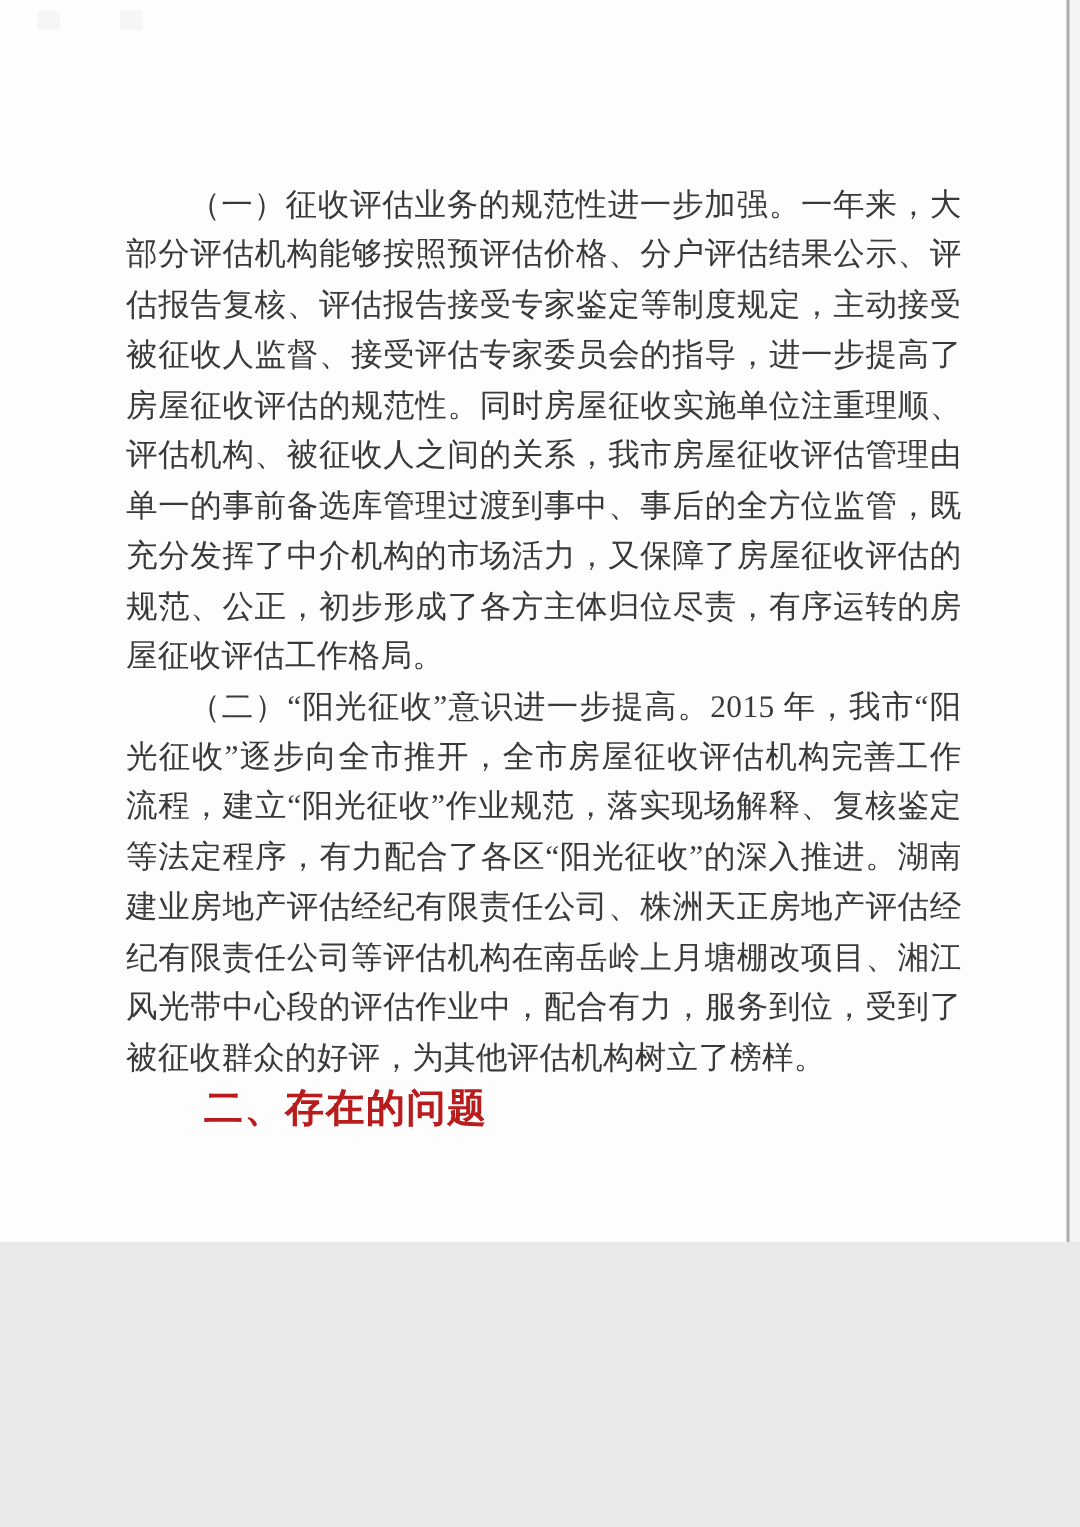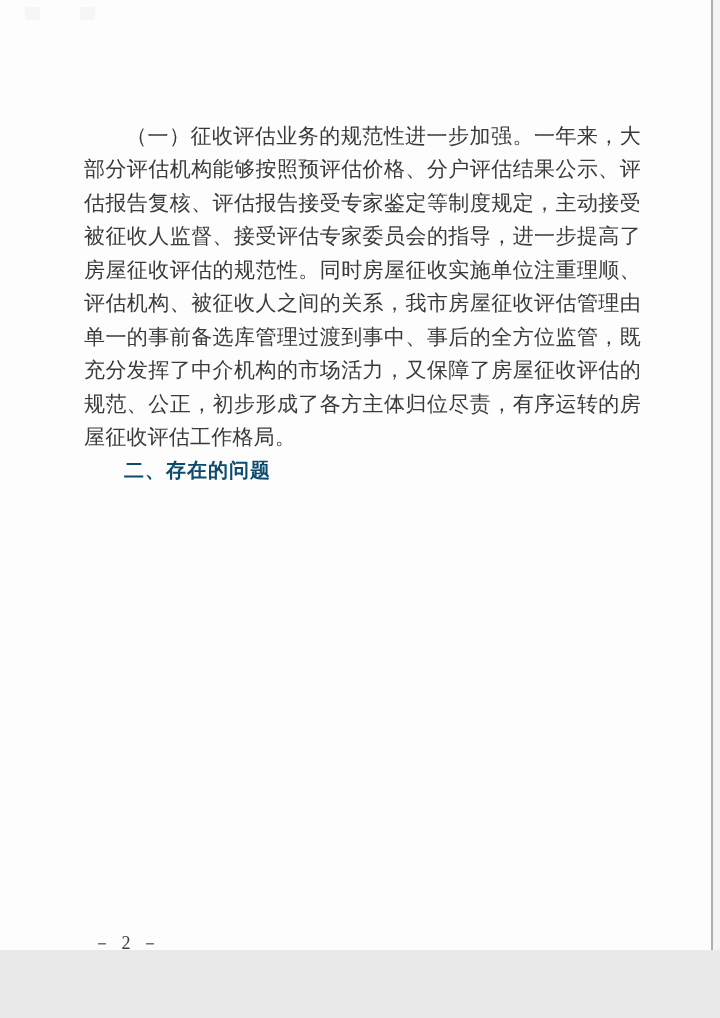--- a/index.html
+++ b/index.html
@@ -3,21 +3,21 @@
 <meta charset="utf-8">
 <style>
   html, body {
     margin: 0;
     padding: 0;
     background: #e9e9e9;
   }
   .scan-page {
     position: relative;
     width: 720px;
-    height: 950px;
+    height: 828px;
     margin: 0;
     background: #fdfdfd;
     overflow: hidden;
     font-family: "Liberation Serif", "DejaVu Serif", serif;
     color: #3a3a3a;
   }
   
   .blemish {
     position: absolute;
     background: #f6f6f6;
@@ -59,25 +59,25 @@
   .para {
     margin: 0;
     text-indent: 2em;
   }
   .para .lead {
     color: #3a3a3a; 
   }
   .heading {
     margin: 0;
     text-indent: 2em;
-    font-family: Liberation Mono, monospace;
+    font-family: Liberation Serif, serif;
     font-weight: 700;
-    font-size: 20px;
+    font-size: 26px;
     line-height: 33.45px;
-    color: #0c4a6e;
+    color: #b91c1c;
     letter-spacing: 1px;
   }
   .page-number {
     position: absolute;
     left: 93px;
     top: 932px;
     font-size: 18px;
     line-height: 22px;
     color: #3f3f3f;
     letter-spacing: 3px;
@@ -92,20 +92,21 @@
   <div class="blemish blemish-a"></div>
   <div class="blemish blemish-b"></div>
   <div class="blemish blemish-c"></div>
   <div class="edge-light"></div>
   <div class="edge-line"></div>
 
   <main class="text-block">
 
     <p class="para"><span class="lead">（一）征收评估业务的规范性进一步加强。</span><span>一年来，大部分评估机构能够按照预评估价格、分户评估结果公示、评估报告复核、评估报告接受专家鉴定等制度规定，主动接受被征收人监督、接受评估专家委员会的指导，进一步提高了房屋征收评估的规范性。同时房屋征收实施单位注重理顺、评估机构、被征收人之间的关系，我市房屋征收评估管理由单一的事前备选库管理过渡到事中、事后的全方位监管，既充分发挥了中介机构的市场活力，又保障了房屋征收评估的规范、公正，初步形成了各方主体归位尽责，有序运转的房屋征收评估工作格局。</span></p>
 
+    <p class="para"><span class="lead">（二）“阳光征收”意识进一步提高。</span><span>2015 年，我市“阳光征收”逐步向全市推开，全市房屋征收评估机构完善工作流程，建立“阳光征收”作业规范，落实现场解释、复核鉴定等法定程序，有力配合了各区“阳光征收”的深入推进。湖南建业房地产评估经纪有限责任公司、株洲天正房地产评估经纪有限责任公司等评估机构在南岳岭上月塘棚改项目、湘江风光带中心段的评估作业中，配合有力，服务到位，受到了被征收群众的好评，为其他评估机构树立了榜样。</span></p>
 
     <h2 class="heading">二、存在的问题</h2>
 
 
   </main>
 
   <div class="page-number">－ 2 －</div>
 
 </div>
 

